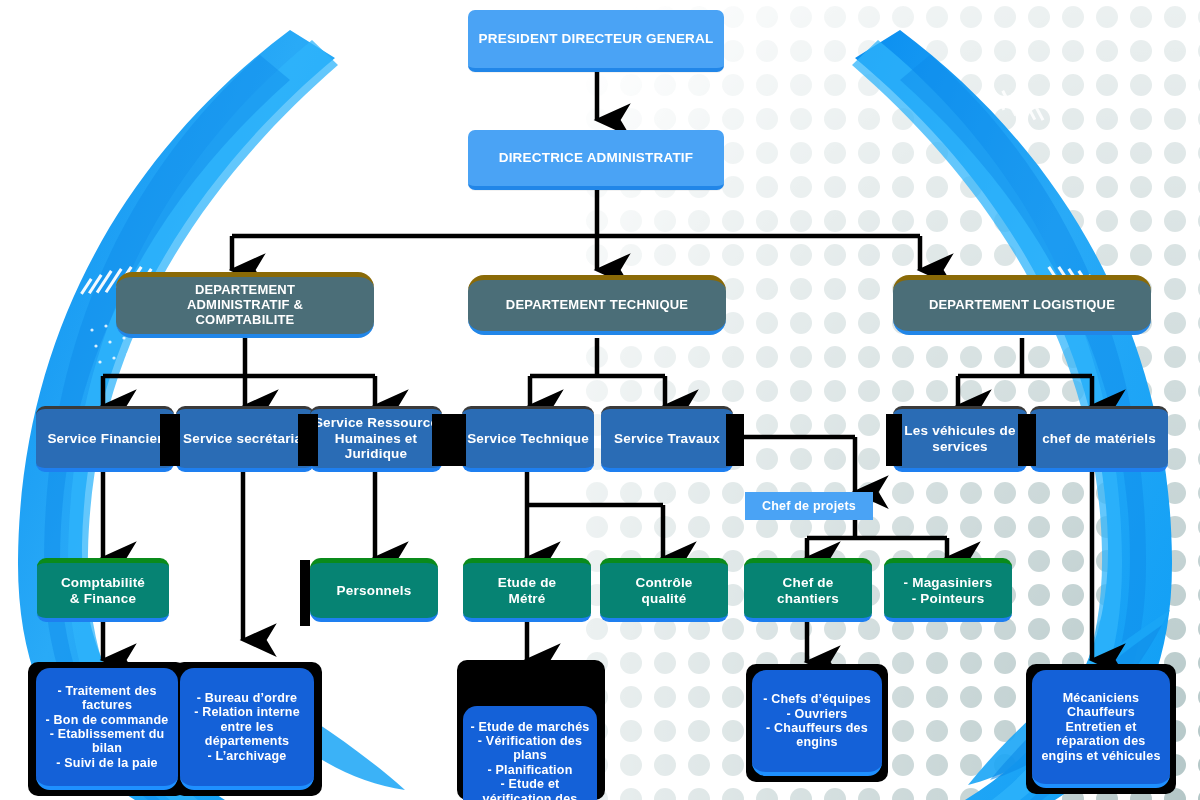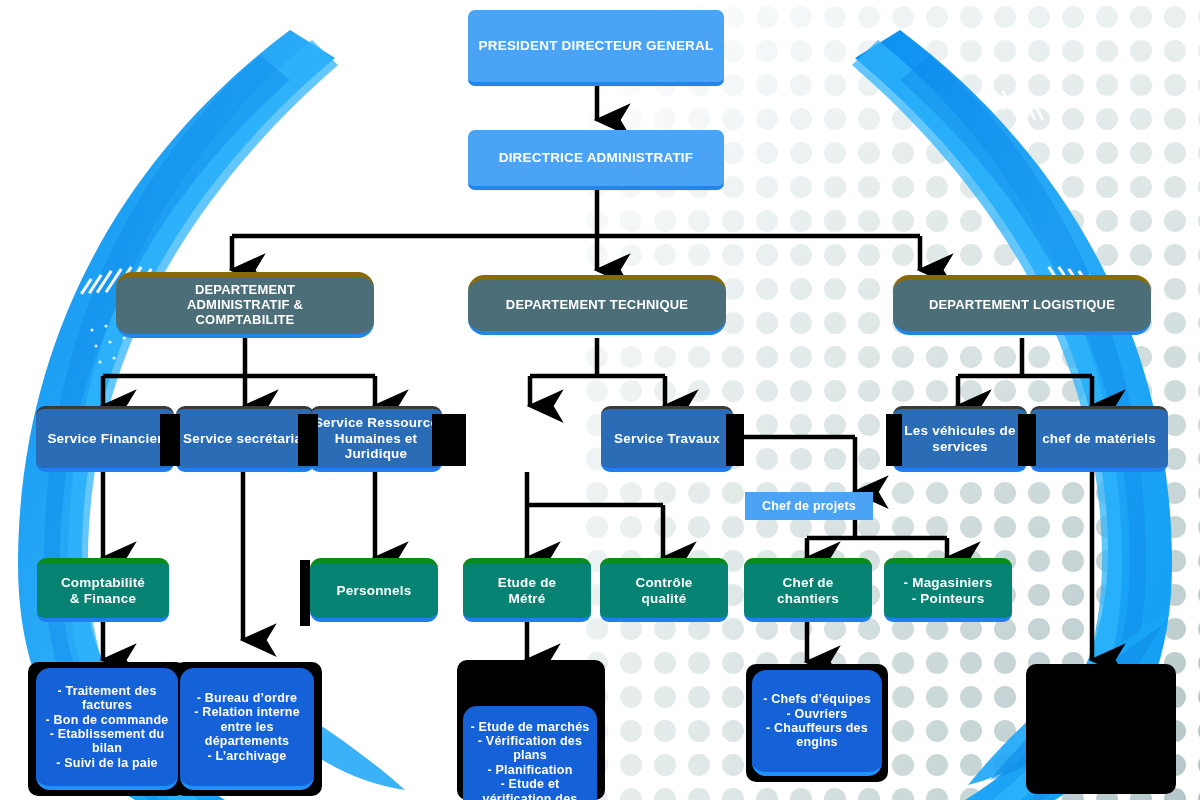--- a/index.html
+++ b/index.html
@@ -259,21 +259,21 @@
       <path d="M527,622 L527,660" marker-end="url(#arw)"></path>
 
       <path d="M807,622 L807,662" marker-end="url(#arw)"></path>
 
       <path d="M103,622 L103,660" marker-end="url(#arw)"></path>
 
       <path d="M1092,472 L1092,660" marker-end="url(#arw)"></path>
     </g>
   </svg>
 
-  <div class="node n-top" style="left:468px;top:10px;width:256px;height:76px;">
+  <div class="node n-top" style="left:468px;top:10px;width:256px;height:62px;">
     <span>PRESIDENT DIRECTEUR GENERAL</span>
   </div>
 
   <div class="node n-top" style="left:468px;top:130px;width:256px;height:60px;">
     <span>DIRECTRICE ADMINISTRATIF</span>
   </div>
 
   <div class="node n-dept" style="left:116px;top:272px;width:258px;height:66px;">
     <span>DEPARTEMENT
 ADMINISTRATIF &amp;
@@ -299,20 +299,23 @@
   <div class="node n-serv" style="left:36px;top:406px;width:138px;height:66px;">
     <span>Service Financier</span>
   </div>
   <div class="node n-serv" style="left:176px;top:406px;width:138px;height:66px;">
     <span>Service secrétariat</span>
   </div>
   <div class="node n-serv" style="left:310px;top:406px;width:132px;height:66px;">
     <span>Service Ressource
 Humaines et
 Juridique</span>
+  </div>
+  <div class="node n-serv" style="left:462px;top:406px;width:132px;height:66px;">
+    <span>Service Technique</span>
   </div>
   <div class="node n-serv" style="left:601px;top:406px;width:132px;height:66px;">
     <span>Service Travaux</span>
   </div>
   <div class="node n-serv" style="left:893px;top:406px;width:134px;height:66px;">
     <span>Les véhicules de
 services</span>
   </div>
   <div class="node n-serv" style="left:1030px;top:406px;width:138px;height:66px;">
     <span>chef de matériels</span>
@@ -379,14 +382,21 @@
 
   <div class="leaf-frame" style="left:746px;top:664px;width:142px;height:118px;"></div>
   <div class="node n-leaf" style="left:752px;top:670px;width:130px;height:106px;">
     <span>- Chefs d’équipes
 - Ouvriers
 - Chauffeurs des
 engins</span>
   </div>
 
   <div class="leaf-frame" style="left:1026px;top:664px;width:150px;height:130px;"></div>
+  <div class="node n-leaf" style="left:1032px;top:670px;width:138px;height:118px;">
+    <span>Mécaniciens
+Chauffeurs
+Entretien et
+réparation des
+engins et véhicules</span>
+  </div>
 
 </div>
 
 </body></html>

